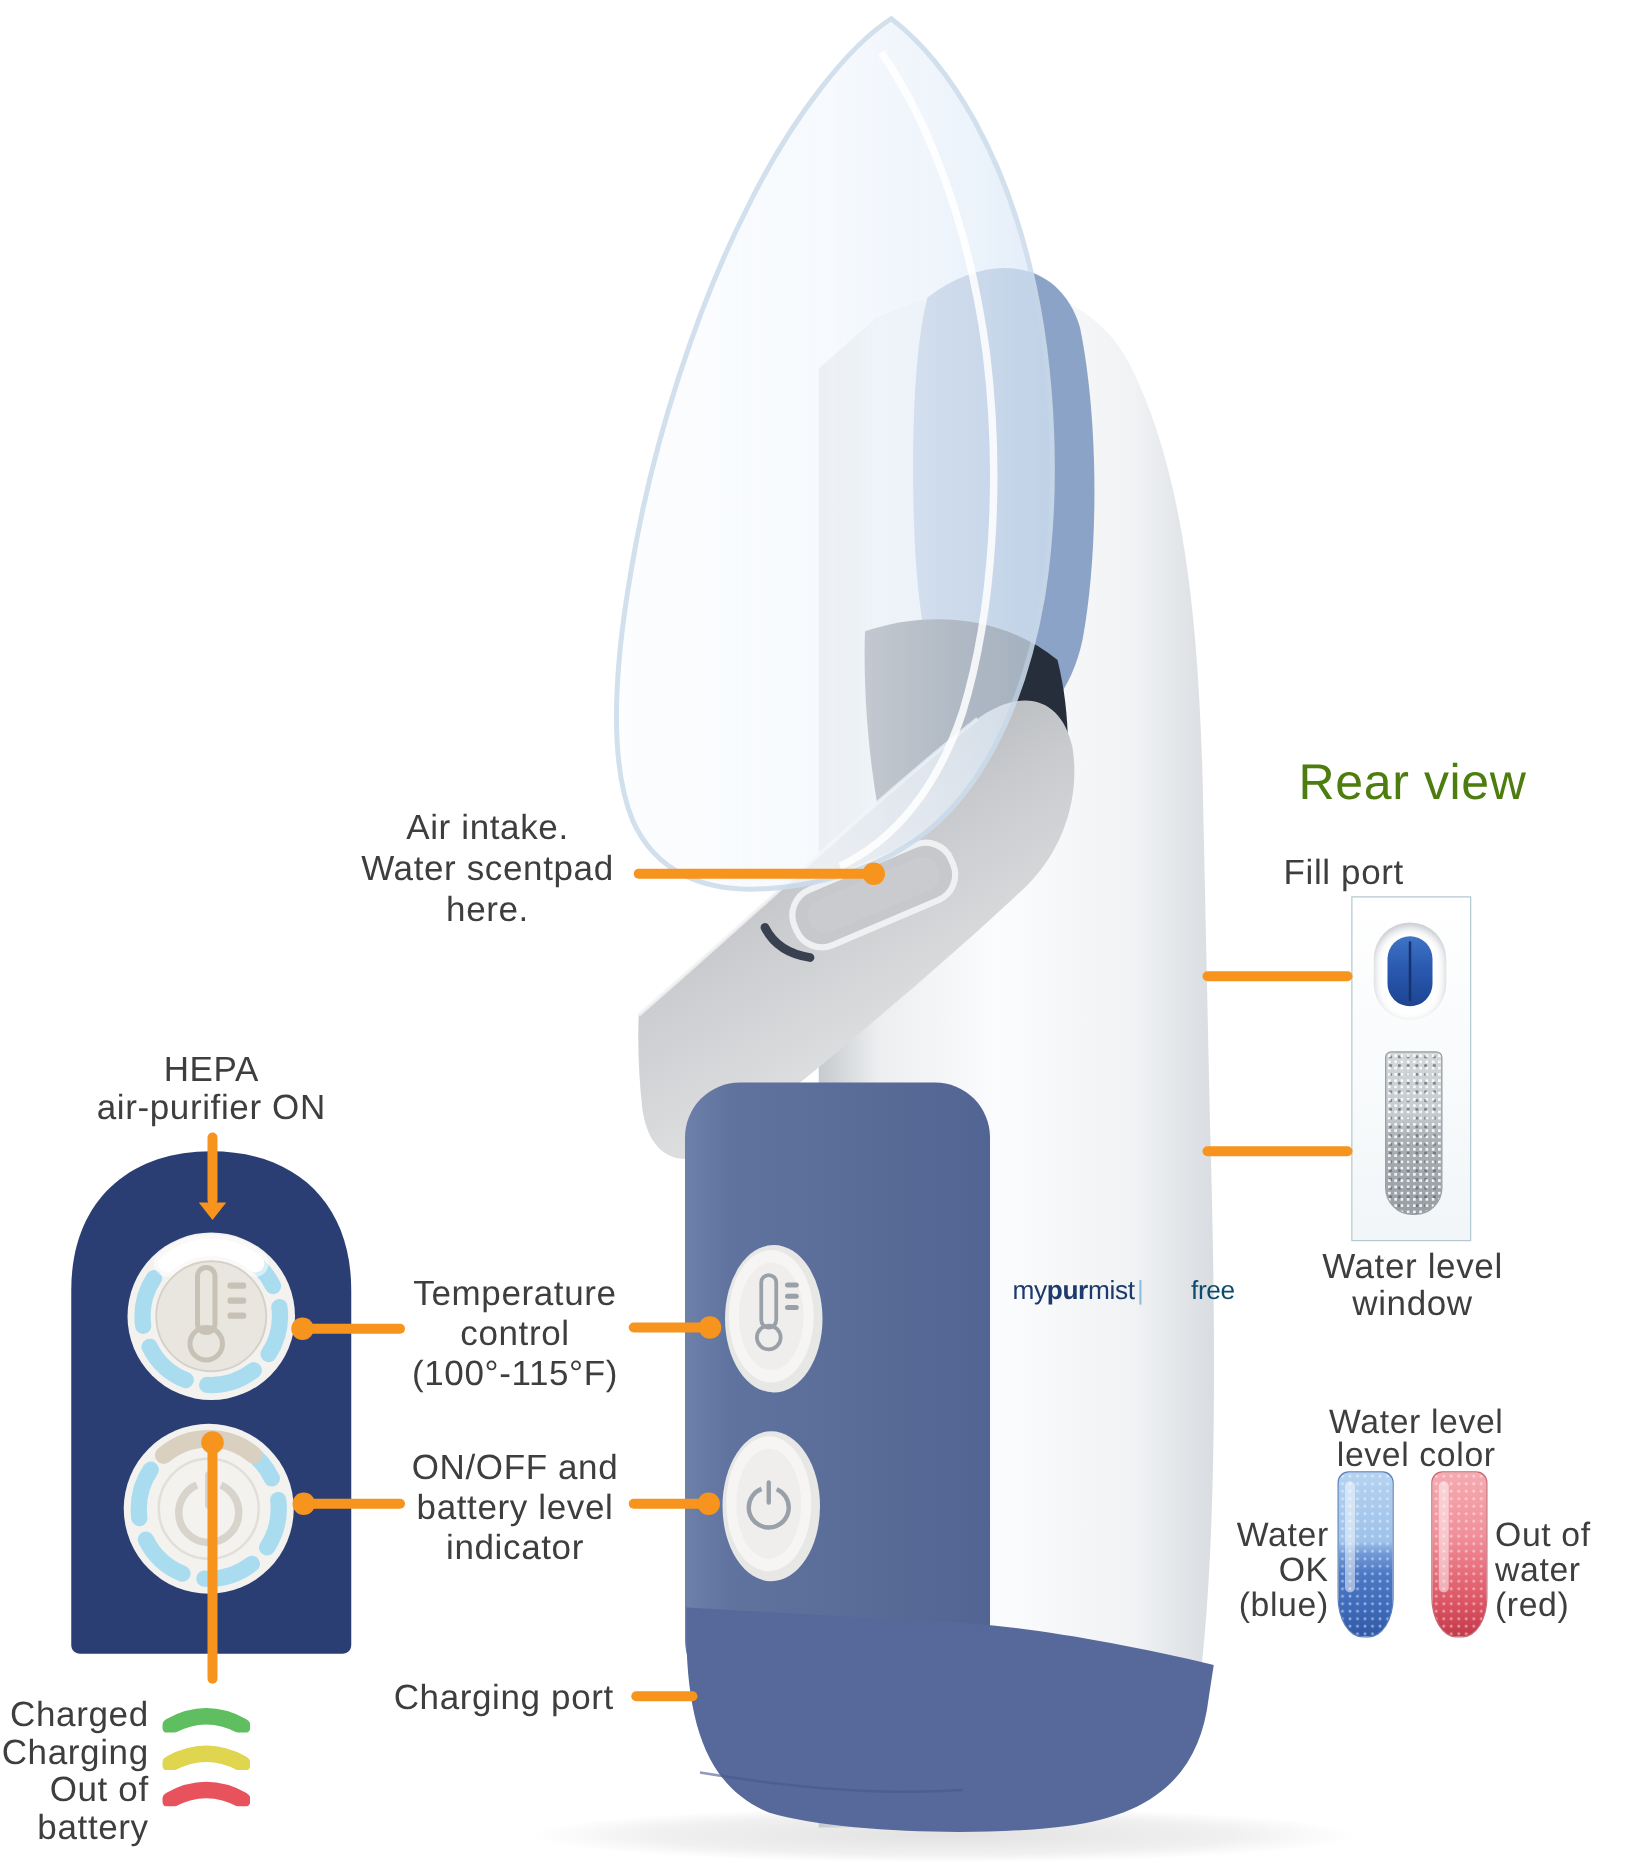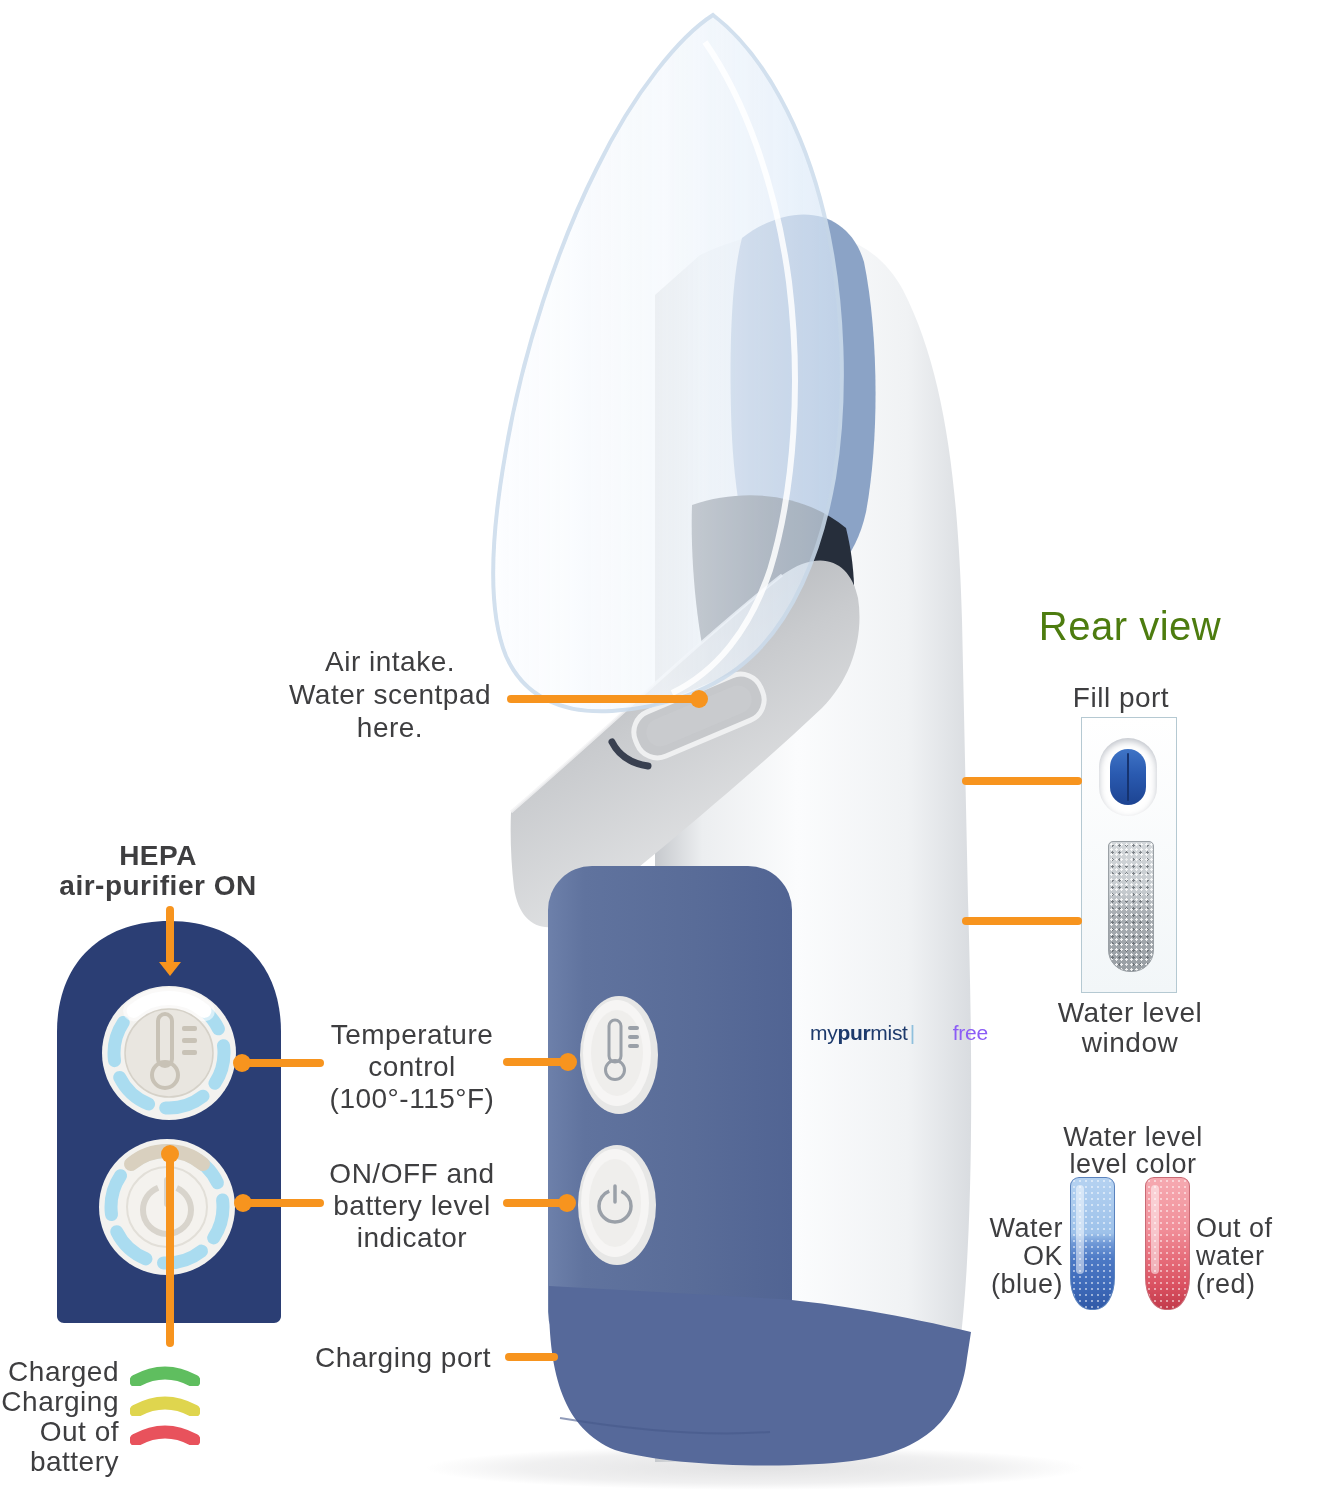--- a/index.html
+++ b/index.html
@@ -59,21 +59,21 @@
     background:rgba(255,255,255,.5);border-radius:4px;}
   
   .legend-text{position:absolute;left:0;width:119px;text-align:right;
     color:#3e3e40;font-size:28px;line-height:30px;letter-spacing:.5px;}
   .arc-svg{position:absolute;left:130px;width:70px;height:26px;}
   
   .brand{position:absolute;left:810px;top:1021px;width:150px;text-align:center;
     font-size:21px;letter-spacing:-.3px;color:#1d3a6c;white-space:nowrap;}
   .brand .b{font-weight:700;}
   .brand .div{color:#8fc0dd;font-weight:400;padding:0 2px;}
-  .brand .free{color:#8b5cf6;margin-left:36px;}
+  .brand .free{color:#0c4a6e;margin-left:36px;}
 </style>
 </head>
 <body>
 
 <div class="stage">
 
   <svg class="device-svg" width="1319" height="1500" viewBox="0 0 1319 1500">
     <defs>
       <radialGradient id="shadowG" cx="50%" cy="50%" r="50%">
         <stop offset="0" stop-color="rgba(110,110,116,.20)"></stop>
@@ -231,21 +231,21 @@
   </div>
 
   <div class="ann" style="left:250px;top:645px;width:280px;line-height:33px;">
     <div>Air intake.</div>
     <div>Water scentpad</div>
     <div>here.</div>
   </div>
   <div class="hline" style="left:507px;top:695px;width:192px;"></div>
   <div class="odot" style="left:690px;top:690px;"></div>
 
-  <div class="ann" style="left:33px;top:841px;width:250px;line-height:30px;font-weight:bold;">
+  <div class="ann" style="left:44px;top:841px;width:250px;line-height:30px;">
     <div>HEPA</div>
     <div>air-purifier ON</div>
   </div>
   <div class="vline" style="left:166px;top:906px;height:58px;"></div>
   <div class="arrowhead" style="left:159px;top:962px;"></div>
 
   <div class="ann" style="left:312px;top:1019px;width:200px;">
     <div>Temperature</div>
     <div>control</div>
     <div>(100°-115°F)</div>
@@ -281,21 +281,21 @@
     <svg class="arc-svg" style="top:1419px;" viewBox="0 0 70 26">
       <path d="M 6,21 Q 35,5 64,21" stroke="#E8525C" stroke-width="13" fill="none" stroke-linecap="round"></path>
     </svg>
     <div class="legend-text" style="top:1447px;">battery</div>
   </div>
 
   <div class="ann" style="left:308px;top:1342px;width:190px;">Charging port</div>
   <div class="hline" style="left:505px;top:1353px;width:53px;"></div>
 
   <div class="title" style="left:1020px;top:604px;width:220px;">Rear view</div>
-  <div class="ann" style="left:1031px;top:682px;width:180px;text-align:center;">Fill port</div>
+  <div class="ann" style="left:985px;top:682px;width:180px;text-align:center;">Fill port</div>
 
   <div class="rear-panel">
     <div class="fill-recess">
       <div class="fill-pill"></div>
     </div>
     <div class="water-window"></div>
   </div>
 
   <div class="hline" style="left:962px;top:777px;width:120px;"></div>
   <div class="hline" style="left:962px;top:917px;width:120px;"></div>

